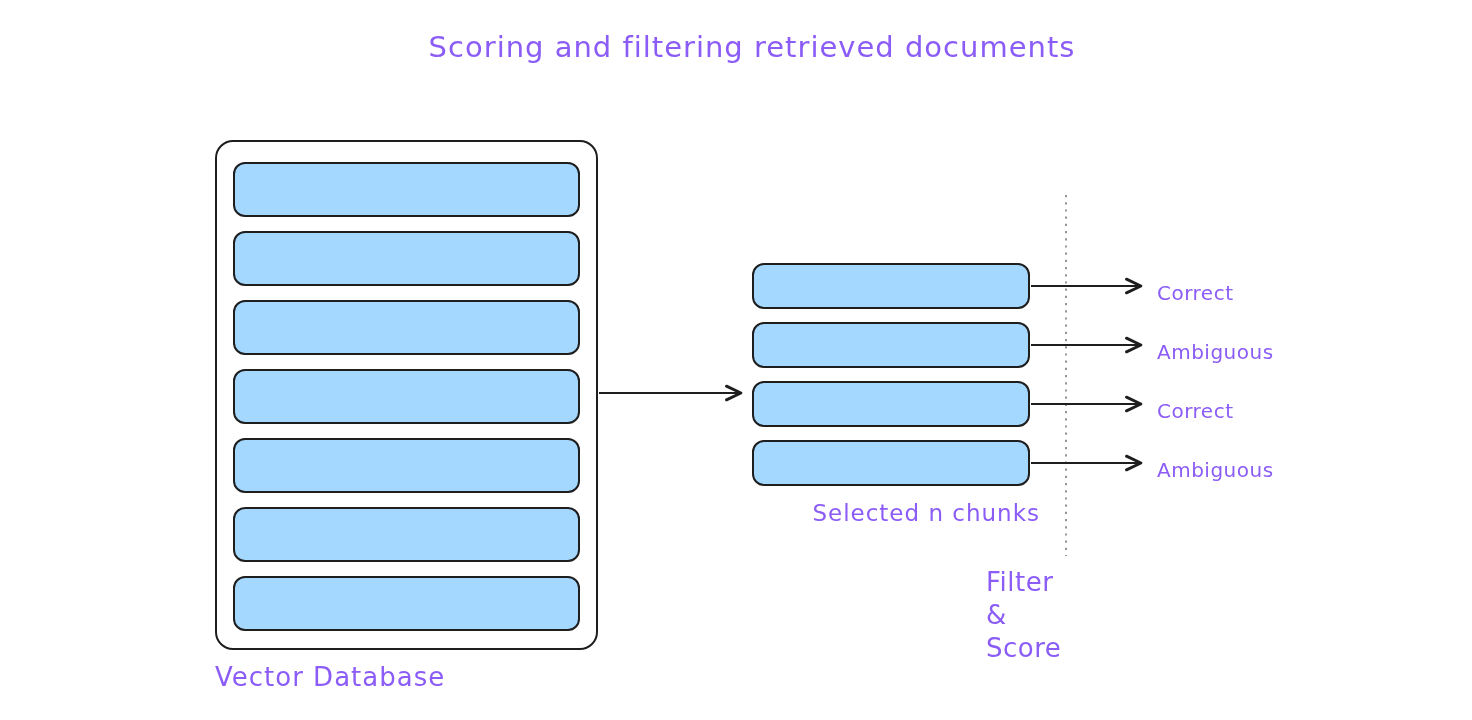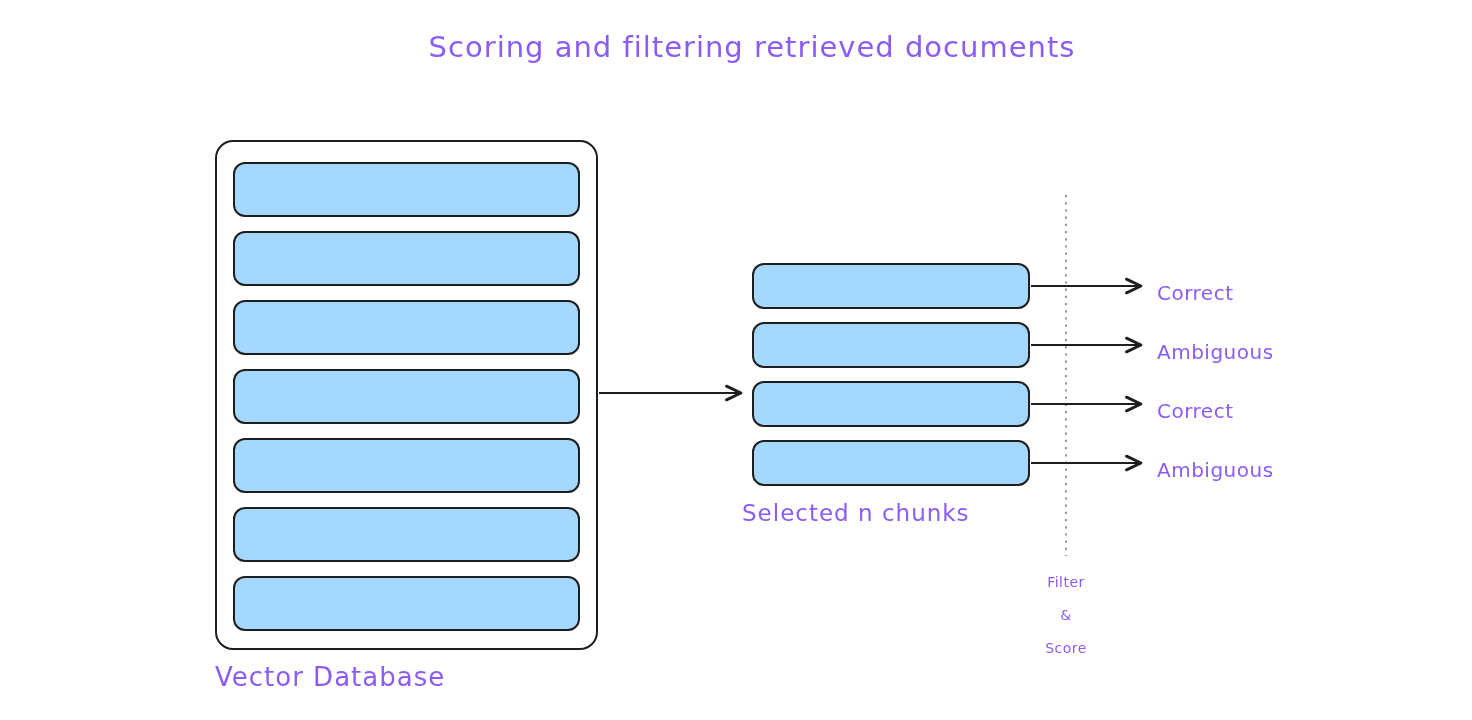--- a/index.html
+++ b/index.html
@@ -67,21 +67,21 @@
     background: #a5d8ff;
     border: 2px solid #1e1e1e;
     border-radius: 12px;
     box-sizing: border-box;
   }
   .sel-label {
     position: absolute;
     left: 742px;
     top: 500px;
     width: 298px;
-    text-align: left;
+    text-align: right;
     font-size: 23px;
     letter-spacing: 1px;
   }
   .outcome {
     position: absolute;
     left: 1157px;
     height: 26px;
     line-height: 26px;
     font-size: 20px;
     letter-spacing: 0.5px;
@@ -89,22 +89,22 @@
   }
   .outcome-1 { top: 273px; }
   .outcome-2 { top: 332px; }
   .outcome-3 { top: 391px; }
   .outcome-4 { top: 450px; }
   .filter-label {
     position: absolute;
     left: 986px;
     top: 566px;
     width: 160px;
-    text-align: center;
-    font-size: 14px;
+    text-align: left;
+    font-size: 26px;
     line-height: 33px;
     letter-spacing: 0.5px;
     white-space: pre-line;
   }
   .arrows-overlay {
     position: absolute;
     left: 0;
     top: 0;
     width: 1472px;
     height: 720px;

